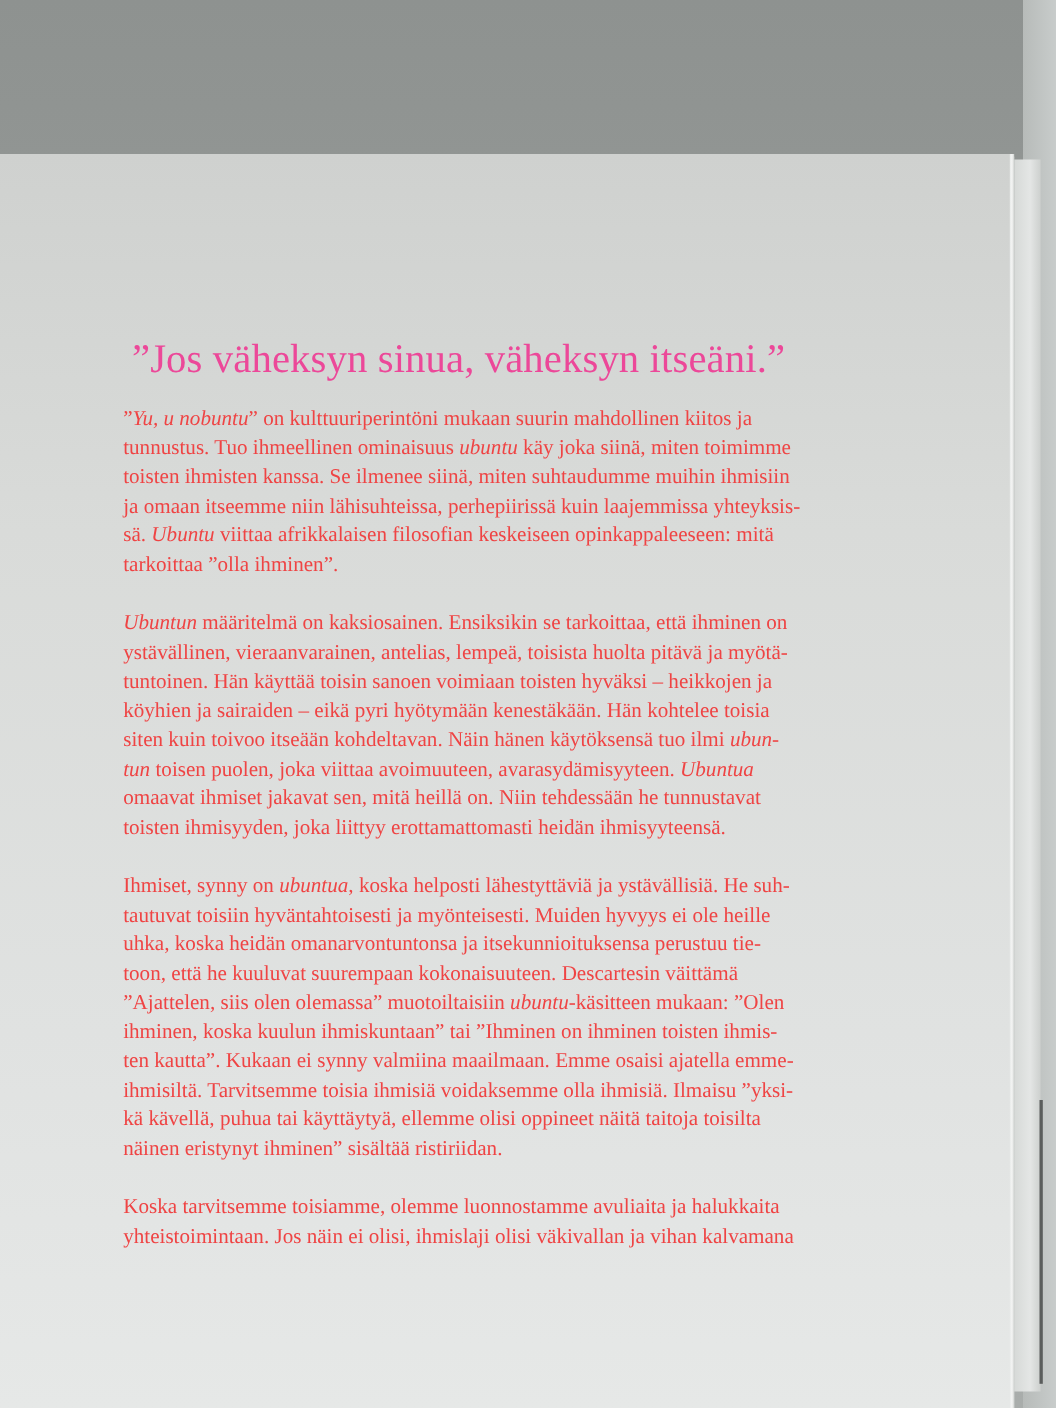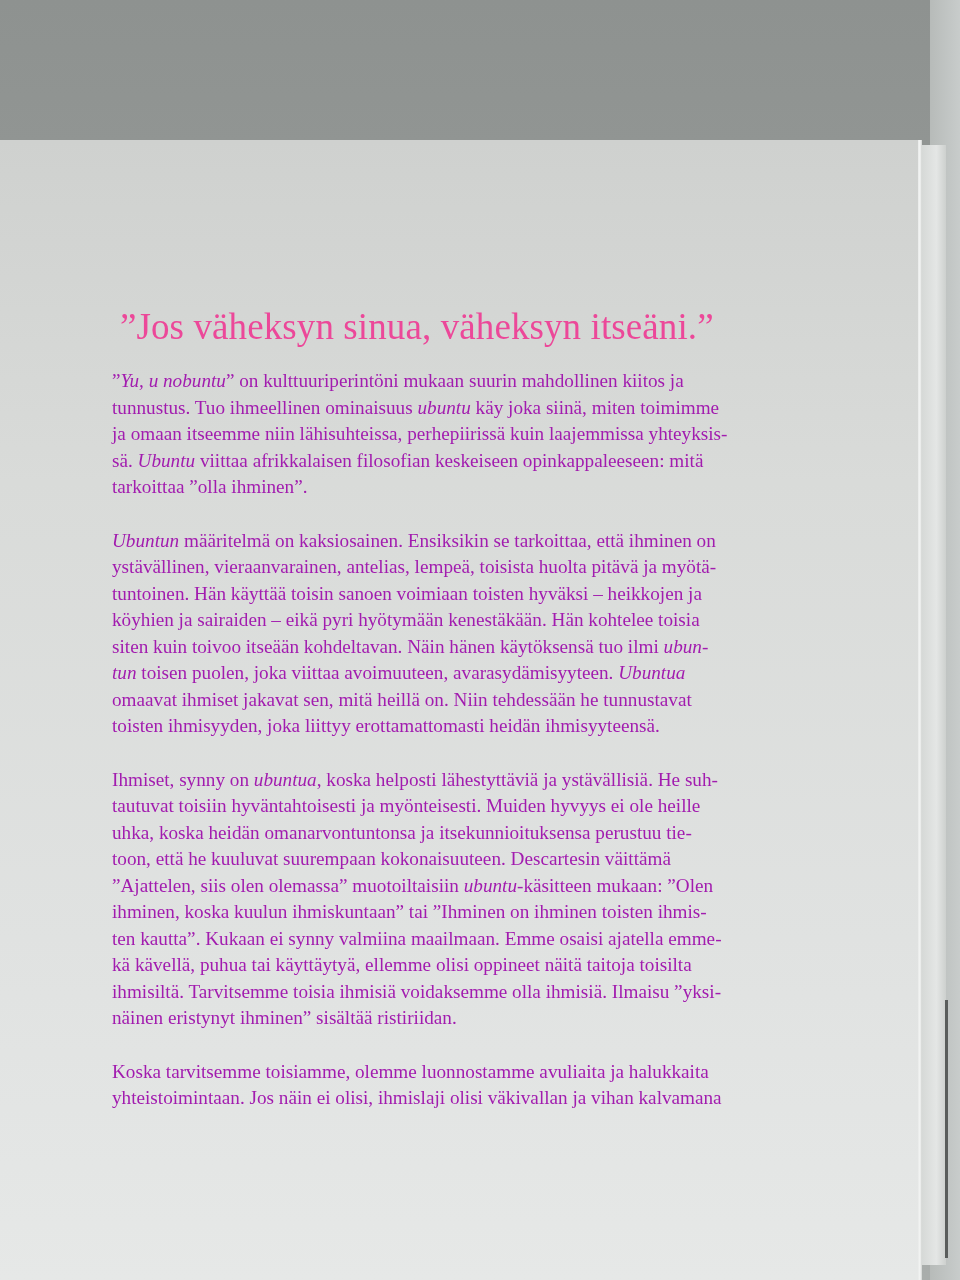--- a/index.html
+++ b/index.html
@@ -68,21 +68,21 @@
       margin: 0 0 14px 8px;
       font-weight: normal;
       color: #ec4899;
       letter-spacing: 0.1px;
     }
     .para {
       font-size: 19.2px;
       line-height: 26.5px;
       margin: 0 0 27px 0;
       text-align: left;
-      color: #a21caf;
+      color: #ef4444;
     }
     .line {
       display: block;
       white-space: nowrap;
     }
     .seg-italic {
       font-style: italic;
     }
   </style>
 </head>
@@ -93,20 +93,21 @@
 <div class="page"></div>
 <div class="page-edge"></div>
 <div class="page-edge-dark"></div>
 
 <div class="text-block">
   <h1 class="title">”Jos väheksyn sinua, väheksyn itseäni.”</h1>
   <div id="paragraphs">
       <p class="para">
         <span class="line"><span>”</span><span class="seg-italic">Yu, u nobuntu</span><span>” on kulttuuriperintöni mukaan suurin mahdollinen kiitos ja</span></span>
         <span class="line"><span>tunnustus. Tuo ihmeellinen ominaisuus </span><span class="seg-italic">ubuntu</span><span> käy joka siinä, miten toimimme</span></span>
+        <span class="line"><span>toisten ihmisten kanssa. Se ilmenee siinä, miten suhtaudumme muihin ihmisiin</span></span>
         <span class="line"><span>ja omaan itseemme niin lähisuhteissa, perhepiirissä kuin laajemmissa yhteyksis-</span></span>
         <span class="line"><span>sä. </span><span class="seg-italic">Ubuntu</span><span> viittaa afrikkalaisen filosofian keskeiseen opinkappaleeseen: mitä</span></span>
         <span class="line"><span>tarkoittaa ”olla ihminen”.</span></span>
       </p>
       <p class="para">
         <span class="line"><span class="seg-italic">Ubuntun</span><span> määritelmä on kaksiosainen. Ensiksikin se tarkoittaa, että ihminen on</span></span>
         <span class="line"><span>ystävällinen, vieraanvarainen, antelias, lempeä, toisista huolta pitävä ja myötä-</span></span>
         <span class="line"><span>tuntoinen. Hän käyttää toisin sanoen voimiaan toisten hyväksi – heikkojen ja</span></span>
         <span class="line"><span>köyhien ja sairaiden – eikä pyri hyötymään kenestäkään. Hän kohtelee toisia</span></span>
         <span class="line"><span>siten kuin toivoo itseään kohdeltavan. Näin hänen käytöksensä tuo ilmi </span><span class="seg-italic">ubun-</span></span>
@@ -115,22 +116,22 @@
         <span class="line"><span>toisten ihmisyyden, joka liittyy erottamattomasti heidän ihmisyyteensä.</span></span>
       </p>
       <p class="para">
         <span class="line"><span>Ihmiset, synny on </span><span class="seg-italic">ubuntua</span><span>, koska helposti lähestyttäviä ja ystävällisiä. He suh-</span></span>
         <span class="line"><span>tautuvat toisiin hyväntahtoisesti ja myönteisesti. Muiden hyvyys ei ole heille</span></span>
         <span class="line"><span>uhka, koska heidän omanarvontuntonsa ja itsekunnioituksensa perustuu tie-</span></span>
         <span class="line"><span>toon, että he kuuluvat suurempaan kokonaisuuteen. Descartesin väittämä</span></span>
         <span class="line"><span>”Ajattelen, siis olen olemassa” muotoiltaisiin </span><span class="seg-italic">ubuntu</span><span>-käsitteen mukaan: ”Olen</span></span>
         <span class="line"><span>ihminen, koska kuulun ihmiskuntaan” tai ”Ihminen on ihminen toisten ihmis-</span></span>
         <span class="line"><span>ten kautta”. Kukaan ei synny valmiina maailmaan. Emme osaisi ajatella emme-</span></span>
+        <span class="line"><span>ihmisiltä. Tarvitsemme toisia ihmisiä voidaksemme olla ihmisiä. Ilmaisu ”yksi-</span></span>
         <span class="line"><span>kä kävellä, puhua tai käyttäytyä, ellemme olisi oppineet näitä taitoja toisilta</span></span>
-        <span class="line"><span>ihmisiltä. Tarvitsemme toisia ihmisiä voidaksemme olla ihmisiä. Ilmaisu ”yksi-</span></span>
         <span class="line"><span>näinen eristynyt ihminen” sisältää ristiriidan.</span></span>
       </p>
       <p class="para">
         <span class="line"><span>Koska tarvitsemme toisiamme, olemme luonnostamme avuliaita ja halukkaita</span></span>
         <span class="line"><span>yhteistoimintaan. Jos näin ei olisi, ihmislaji olisi väkivallan ja vihan kalvamana</span></span>
       </p>
     </div>
 </div>
 
 </body></html>

